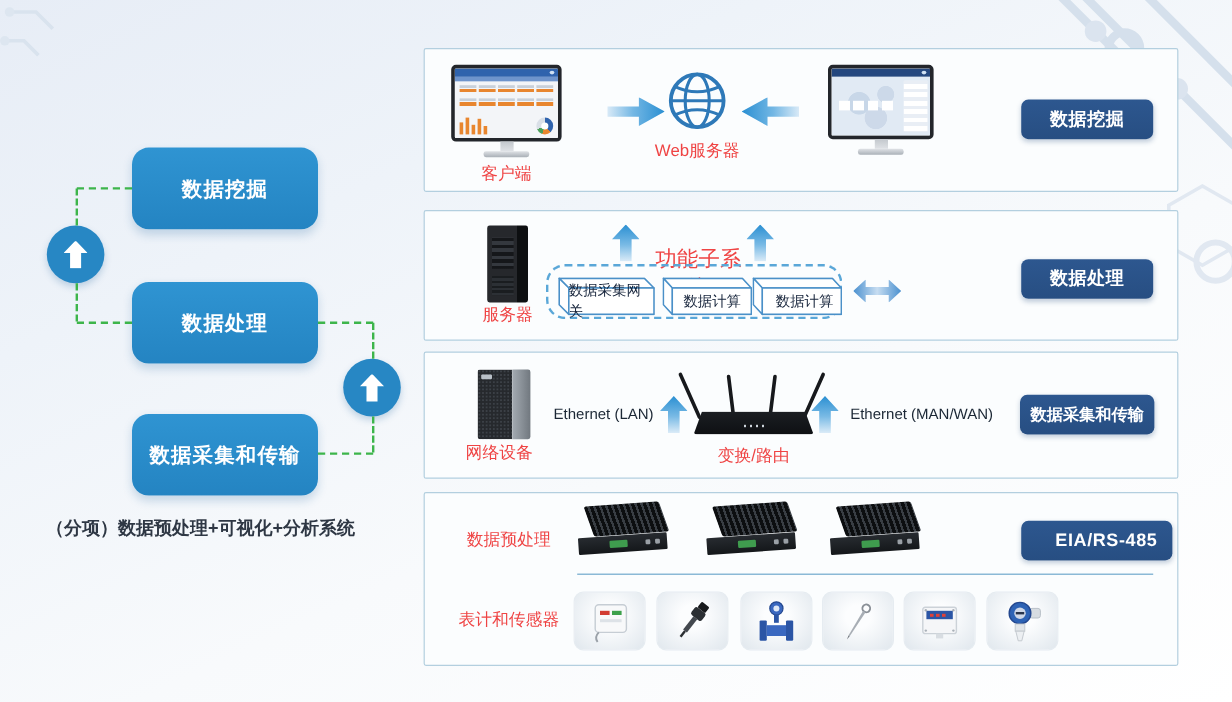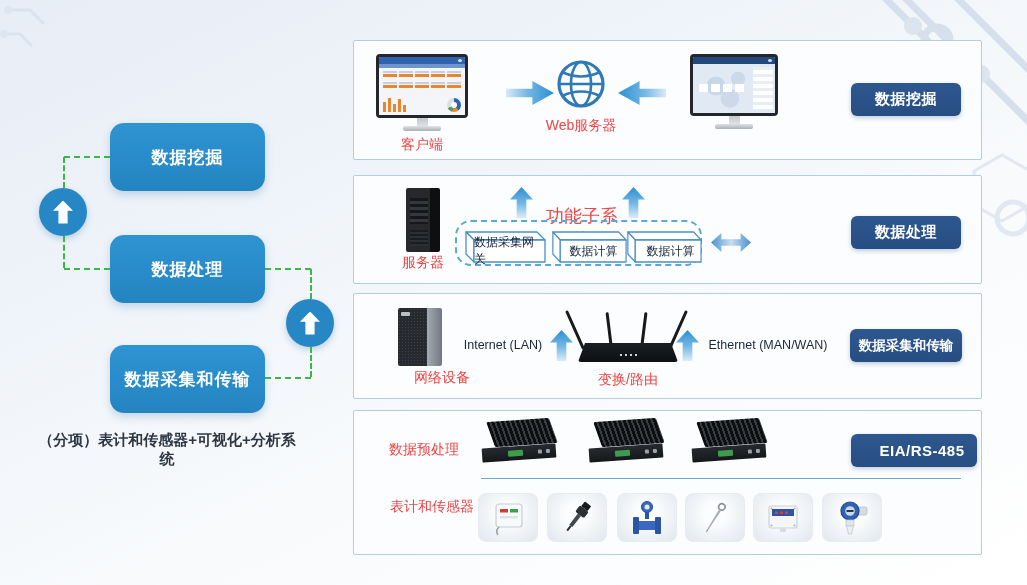--- a/index.html
+++ b/index.html
@@ -180,21 +180,21 @@
 
   <div class="dash-h" style="left:64px;top:156px;width:46px;"></div>
   <div class="dash-v" style="left:63px;top:157px;height:31px;"></div>
   <div class="dash-v" style="left:63px;top:236px;height:32px;"></div>
   <div class="dash-h" style="left:64px;top:268px;width:46px;"></div>
   <div class="dash-h" style="left:265px;top:268px;width:46px;"></div>
   <div class="dash-v" style="left:310px;top:269px;height:30px;"></div>
   <div class="dash-v" style="left:310px;top:347px;height:30px;"></div>
   <div class="dash-h" style="left:265px;top:377px;width:46px;"></div>
 
-  <div class="caption">（分项）表计和传感器+可视化+分析系统</div>
+  <div class="caption">（分项）数据预处理+可视化+分析系统</div>
 
   <div class="panel" style="top:40px;height:118px;">
 
     <div class="monitor" style="left:22px;top:13px;width:92px;">
       <div class="m-screen" style="height:58px;">
         <div class="scr">
           <div class="sc-head"></div>
             <div class="sc-sub"></div>
           <div class="sc-body">
             <div class="sc-cells">
@@ -308,23 +308,23 @@
 
     <div class="tag" style="left:497px;top:40px;">数据处理</div>
   </div>
 
   <div class="panel" style="top:293px;height:104px;">
 
     <div class="net-tower" style="left:44px;top:14px;">
       <div class="nt-front"></div>
         <div class="nt-side"></div>
     </div>
-    <div class="dev-label" style="left:40px;width:76px;top:75px;text-align:right;">网络设备</div>
-
-    <div class="lite-label" style="left:104px;width:90px;top:44px;">Internet (LAN)</div>
+    <div class="dev-label" style="left:24px;width:76px;top:75px;">网络设备</div>
+
+    <div class="lite-label" style="left:104px;width:90px;top:44px;">Ethernet (LAN)</div>
     <div class="arrow-up" style="left:196px;top:36px;"></div>
 
     <div class="router" style="left:224px;top:14px;">
       <i class="ant" style="left:4px;height:42px;transform:rotate(-24deg);"></i>
       <i class="ant" style="left:32px;height:37px;transform:rotate(-7deg);"></i>
       <i class="ant" style="left:62px;height:37px;transform:rotate(7deg);"></i>
       <i class="ant" style="left:90px;height:42px;transform:rotate(24deg);"></i>
       <div class="router-body">
           <span class="router-lights"></span>
         </div>
@@ -363,21 +363,21 @@
           <span class="gw-term"></span>
           <span class="gw-dot" style="right:14px;"></span>
           <span class="gw-dot" style="right:6px;"></span>
         </div>
     </div>
 
     <div class="tag" style="left:497px;top:23px;padding-left:16px;">EIA/RS-485</div>
 
     <div class="divider" style="left:127px;top:67px;width:480px;"></div>
 
-    <div class="dev-label" style="left:20px;width:100px;top:87px;text-align:right;">表计和传感器</div>
+    <div class="dev-label" style="left:20px;width:100px;top:97px;">表计和传感器</div>
 
     <div class="tile" style="left:124px;top:82px;">
       <svg width="40" height="38" viewBox="0 0 40 38">
         <rect x="8" y="5" width="26" height="23" rx="3" fill="#f8f9fa" stroke="#c6cdd4" stroke-width="1.2"></rect>
         <rect x="12" y="10" width="8" height="3.5" fill="#d23c32"></rect>
         <rect x="22" y="10" width="8" height="3.5" fill="#3da14b"></rect>
         <rect x="12" y="17" width="18" height="2.5" fill="#dde2e7"></rect>
         <path d="M11 28 q-4 4 -1 8" stroke="#9aa1a8" stroke-width="1.6" fill="none"></path>
       </svg>
     </div>

